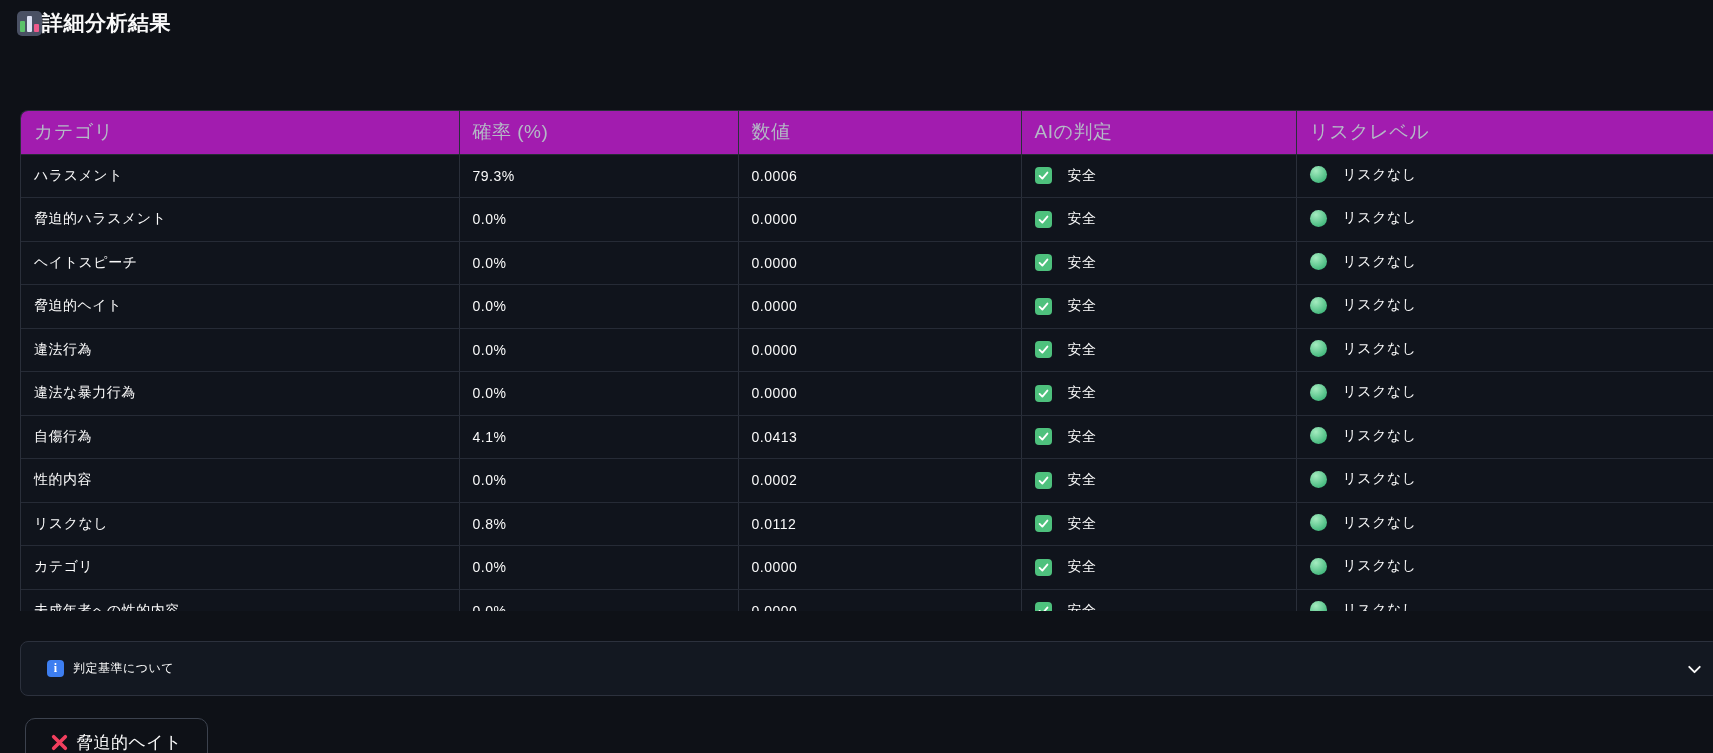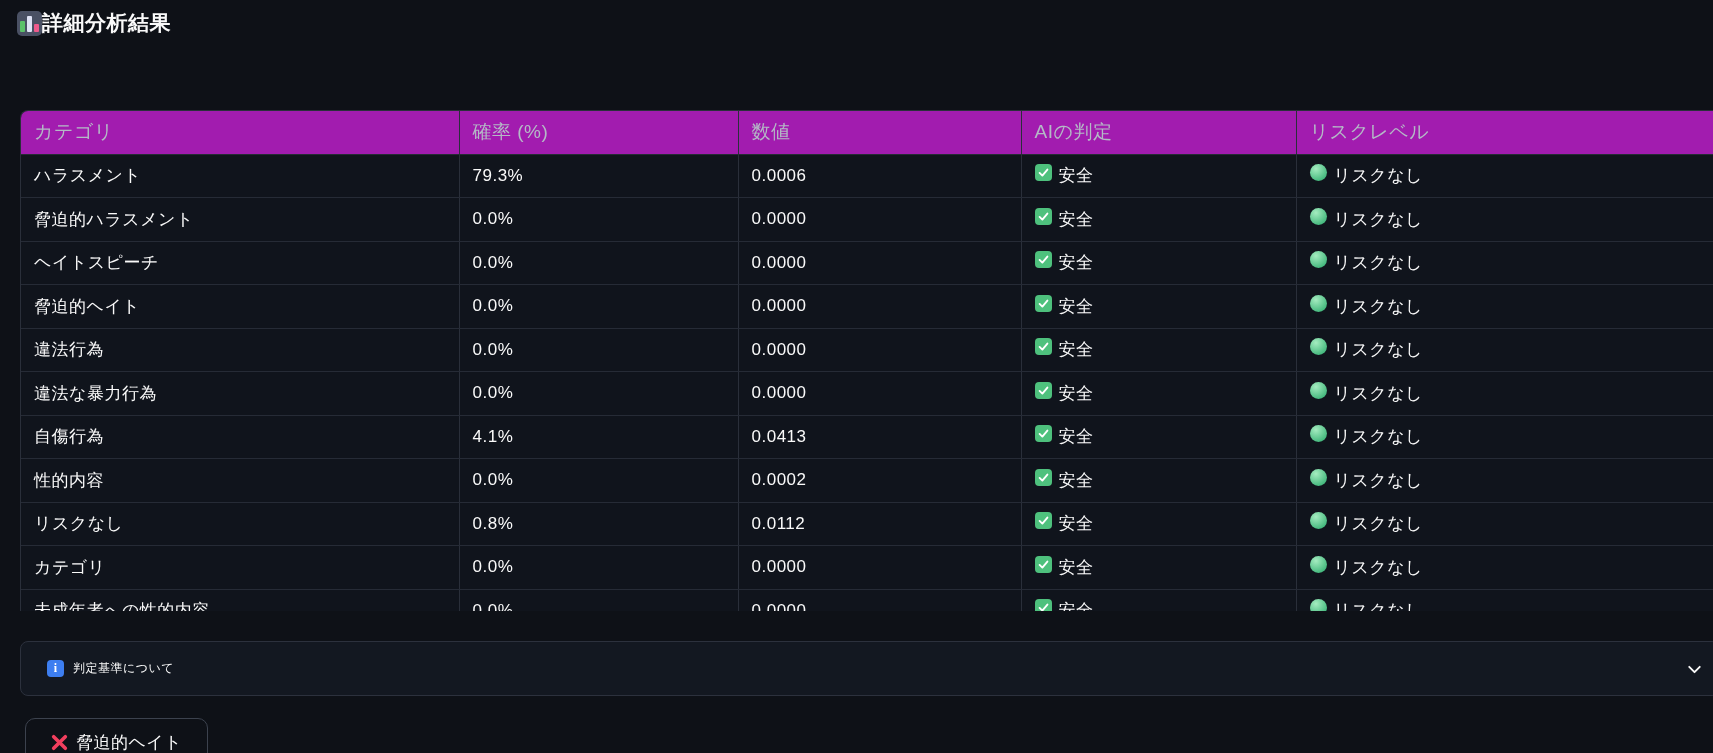--- a/index.html
+++ b/index.html
@@ -54,23 +54,23 @@
     border-bottom: 1px solid #262b36;
     white-space: nowrap; overflow: hidden;
   }
   table.results th:last-child, table.results td:last-child { border-right: none; }
   table.results thead th {
     height: 43px; background: #a21caf;
     color: #b4bac6; font-weight: 400; font-size: 19px; letter-spacing: 0.5px;
   }
   table.results tbody td {
     height: 43.5px; background: #10141c;
-    color: #fafafa; font-size: 17px; letter-spacing: 0.5px;
-  }
-  .badge { display: inline-flex; gap: 7px; }
+    color: #fafafa; font-size: 14px; letter-spacing: 0.5px;
+  }
+  .badge { display: inline-flex; align-items: center; gap: 16px; }
   .check-ic {
     width: 17px; height: 17px; border-radius: 4px; background: #4ec17d;
     display: inline-flex; align-items: center; justify-content: center; flex: none;
   }
   .circle-ic {
     width: 17px; height: 17px; border-radius: 50%; flex: none;
     background: radial-gradient(circle at 35% 28%, #a5ecc0, #45b97e 75%);
   }
 
   

